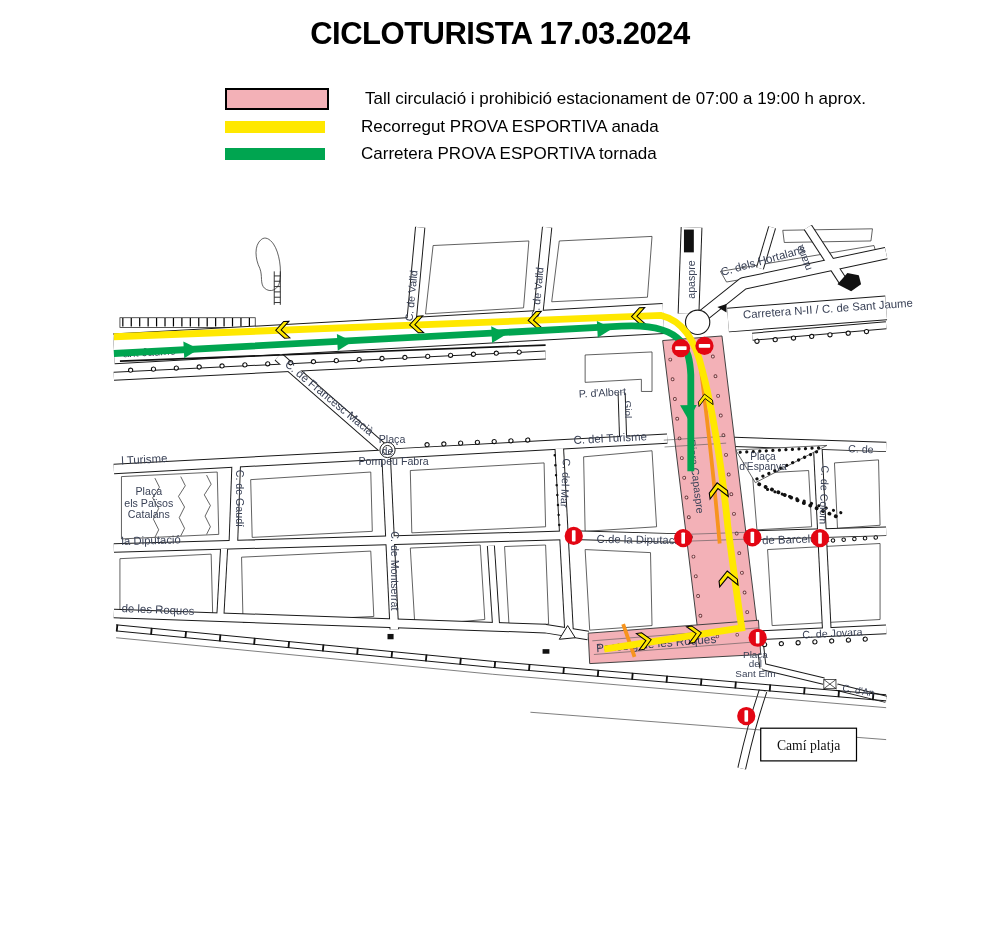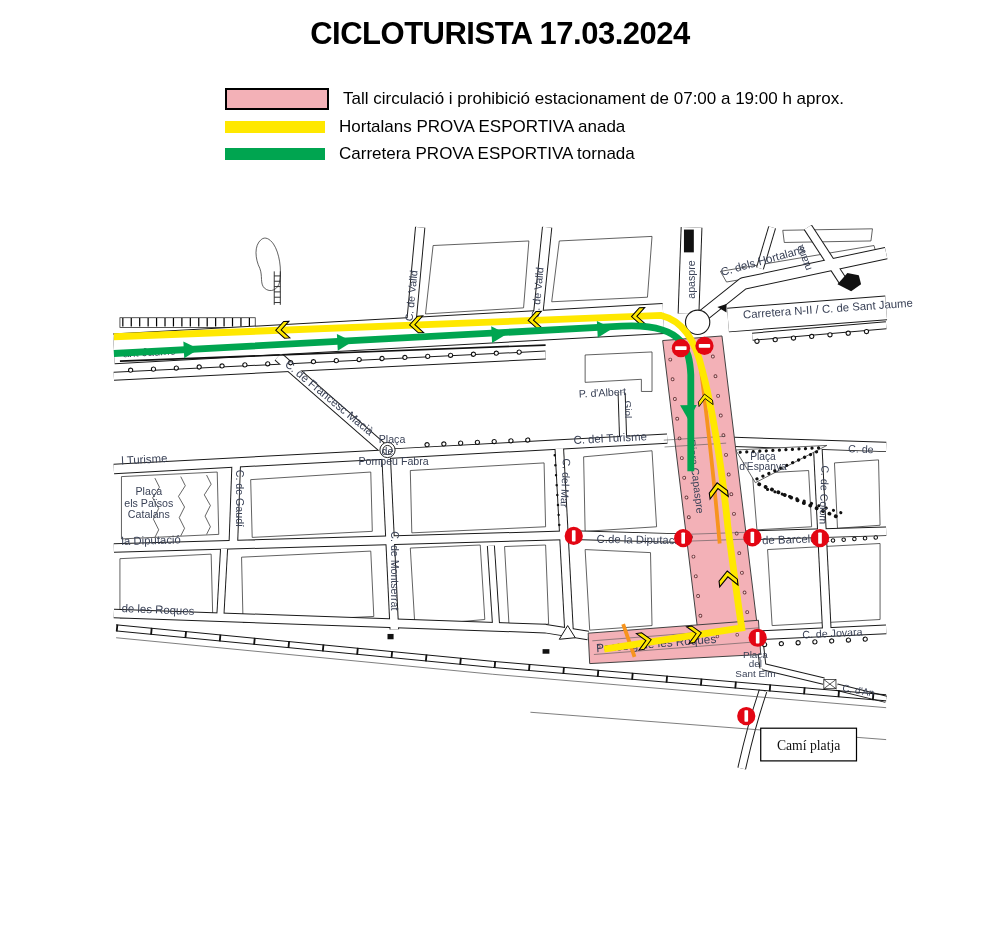--- a/index.html
+++ b/index.html
@@ -1,21 +1,21 @@
 <!DOCTYPE html>
 <html><head>
 <meta charset="utf-8">
 <style>
   html,body{margin:0;padding:0;background:#fff;}
   .page{position:relative;width:1000px;height:938px;background:#fff;overflow:hidden;
         font-family:"Liberation Sans",sans-serif;}
   .title{position:absolute;top:16px;left:0;width:1000px;text-align:center;
          font-size:31px;font-weight:bold;color:#000;letter-spacing:-0.5px;}
   .legend{position:absolute;left:225px;top:88px;}
-  .legend-row{display:flex;align-items:center;margin-bottom:7px;}
+  .legend-row{display:flex;align-items:center;margin-bottom:7px;gap:22px;}
   .legend-label{font-size:17px;color:#000;margin-left:14px;white-space:nowrap;}
   .sw{width:100px;flex:0 0 100px;}
   .sw-zone{height:18px;background:#f3b1b7;border:2px solid #000;}
   .sw-anada{height:12px;background:#ffe800;}
   .sw-tornada{height:12px;background:#00a550;}
   .map{position:absolute;left:0;top:225px;}
   .lbl{fill:#3a4257;}
   .lbl-sm{font-size:13px;}
   .lbl-md{font-size:14px;}
   .lbl-lg{font-size:15px;}
@@ -27,21 +27,21 @@
 <div class="page">
   <div class="title">CICLOTURISTA 17.03.2024</div>
 
   <div class="legend">
     <div class="legend-row">
       <span class="sw sw-zone"></span>
       <span class="legend-label">Tall circulació i prohibició estacionament de 07:00 a 19:00 h aprox.</span>
     </div>
     <div class="legend-row">
       <span class="sw sw-anada"></span>
-      <span class="legend-label">Hortalans PROVA ESPORTIVA anada</span>
+      <span class="legend-label">Recorregut PROVA ESPORTIVA anada</span>
     </div>
     <div class="legend-row">
       <span class="sw sw-tornada"></span>
       <span class="legend-label">Carretera PROVA ESPORTIVA tornada</span>
     </div>
   </div>
 
   <svg class="map" width="1000" height="713" viewBox="0 225 1000 938" font-family="&quot;Liberation Sans&quot;,sans-serif">
     <defs>
       <path id="chev" d="M-9,-11 L2,0 L-9,11 L-2,11 L9,0 L-2,-11 Z"></path>

